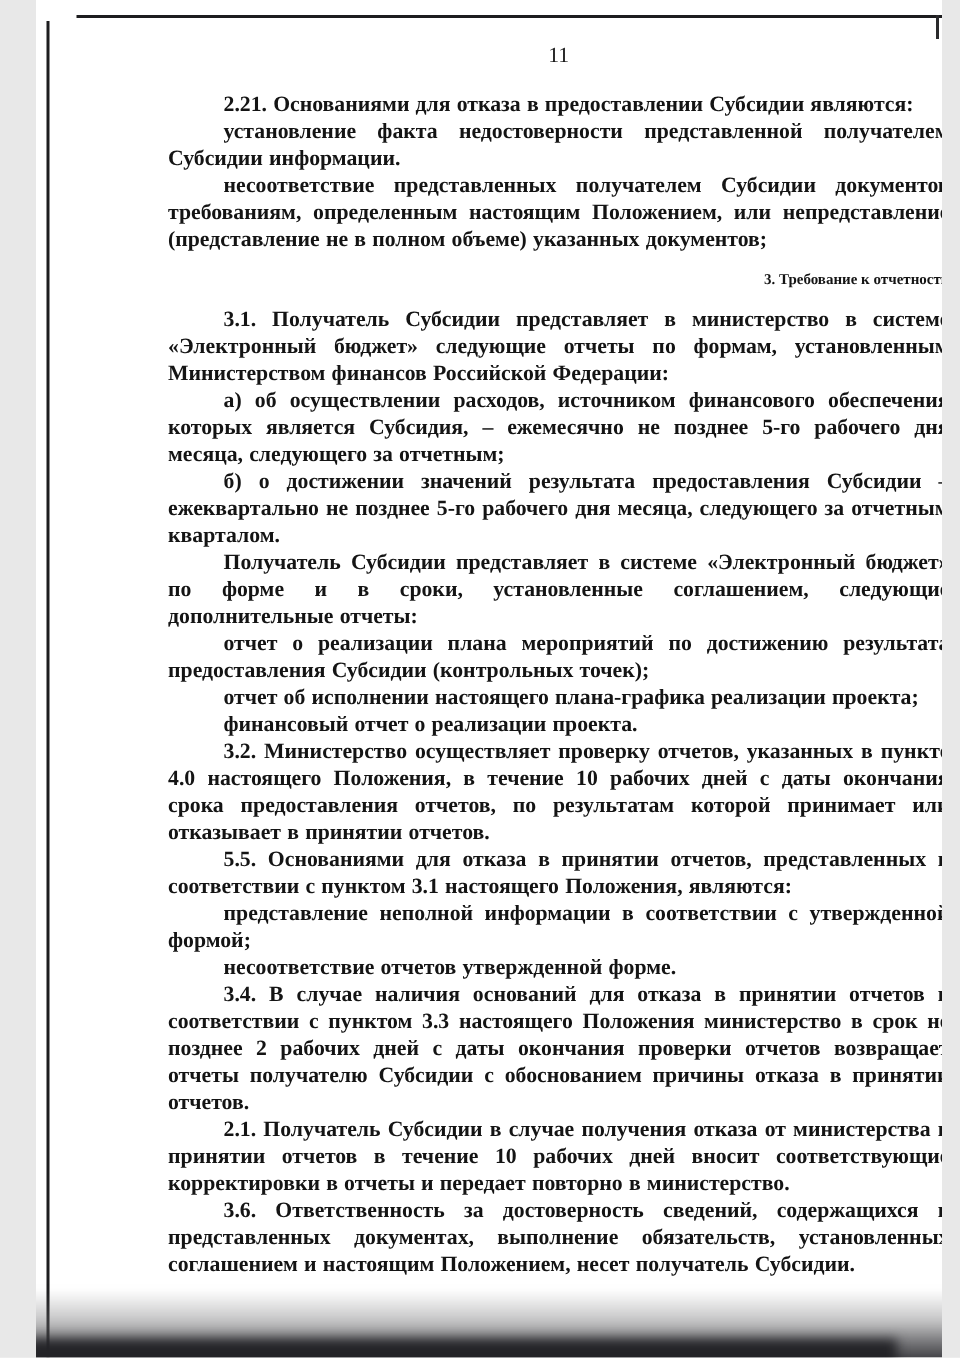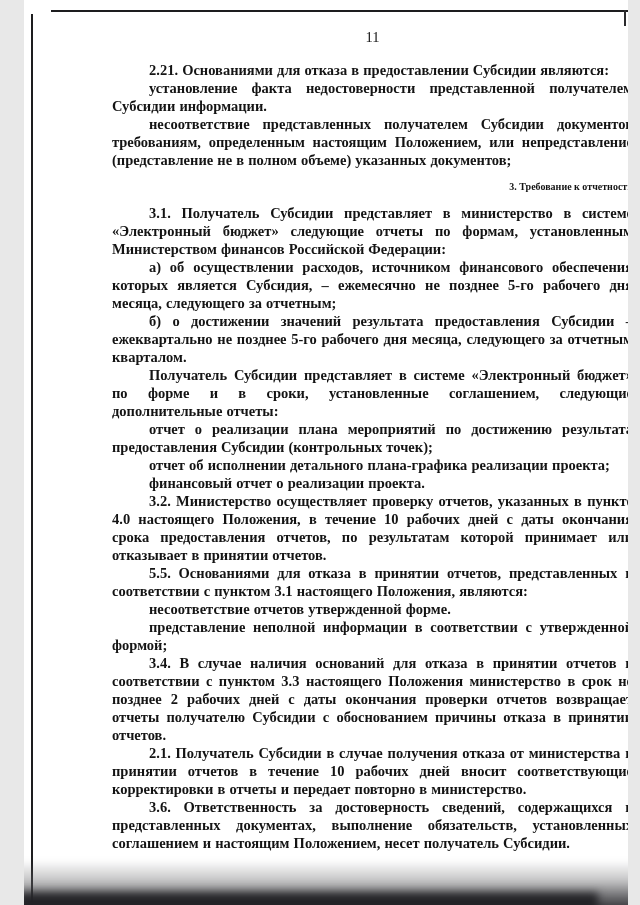--- a/index.html
+++ b/index.html
@@ -107,26 +107,26 @@
     <p class="para">установление факта недостоверности представленной получателем Субсидии информации.</p>
     <p class="para">несоответствие представленных получателем Субсидии документов требованиям, определенным настоящим Положением, или непредставление (представление не в полном объеме) указанных документов;</p>
 
     <h2 class="section-heading">3. Требование к отчетности</h2>
 
     <p class="para">3.1. Получатель Субсидии представляет в министерство в системе «Электронный бюджет» следующие отчеты по формам, установленным Министерством финансов Российской Федерации:</p>
     <p class="para">а) об осуществлении расходов, источником финансового обеспечения которых является Субсидия, – ежемесячно не позднее 5-го рабочего дня месяца, следующего за отчетным;</p>
     <p class="para">б) о достижении значений результата предоставления Субсидии – ежеквартально не позднее 5-го рабочего дня месяца, следующего за отчетным кварталом.</p>
     <p class="para">Получатель Субсидии представляет в системе «Электронный бюджет» по форме и в сроки, установленные соглашением, следующие дополнительные отчеты:</p>
     <p class="para">отчет о реализации плана мероприятий по достижению результата предоставления Субсидии (контрольных точек);</p>
-    <p class="para">отчет об исполнении детального плана-графика реализации проекта;</p>
+    <p class="para">отчет об исполнении настоящего плана-графика реализации проекта;</p>
     <p class="para">финансовый отчет о реализации проекта.</p>
     <p class="para">3.2. Министерство осуществляет проверку отчетов, указанных в пункте 4.0 настоящего Положения, в течение 10 рабочих дней с даты окончания срока предоставления отчетов, по результатам которой принимает или отказывает в принятии отчетов.</p>
     <p class="para">5.5. Основаниями для отказа в принятии отчетов, представленных в соответствии с пунктом 3.1 настоящего Положения, являются:</p>
+    <p class="para">представление неполной информации в соответствии с утвержденной формой;</p>
     <p class="para">несоответствие отчетов утвержденной форме.</p>
-    <p class="para">представление неполной информации в соответствии с утвержденной формой;</p>
     <p class="para">3.4. В случае наличия оснований для отказа в принятии отчетов в соответствии с пунктом 3.3 настоящего Положения министерство в срок не позднее 2 рабочих дней с даты окончания проверки отчетов возвращает отчеты получателю Субсидии с обоснованием причины отказа в принятии отчетов.</p>
     <p class="para">2.1. Получатель Субсидии в случае получения отказа от министерства в принятии отчетов в течение 10 рабочих дней вносит соответствующие корректировки в отчеты и передает повторно в министерство.</p>
     <p class="para">3.6. Ответственность за достоверность сведений, содержащихся в представленных документах, выполнение обязательств, установленных соглашением и настоящим Положением, несет получатель Субсидии.</p>
 
   </div>
 
   <div class="scan-shadow-band"></div>
   <div class="scan-shadow-edge"></div>
 
 </div>

